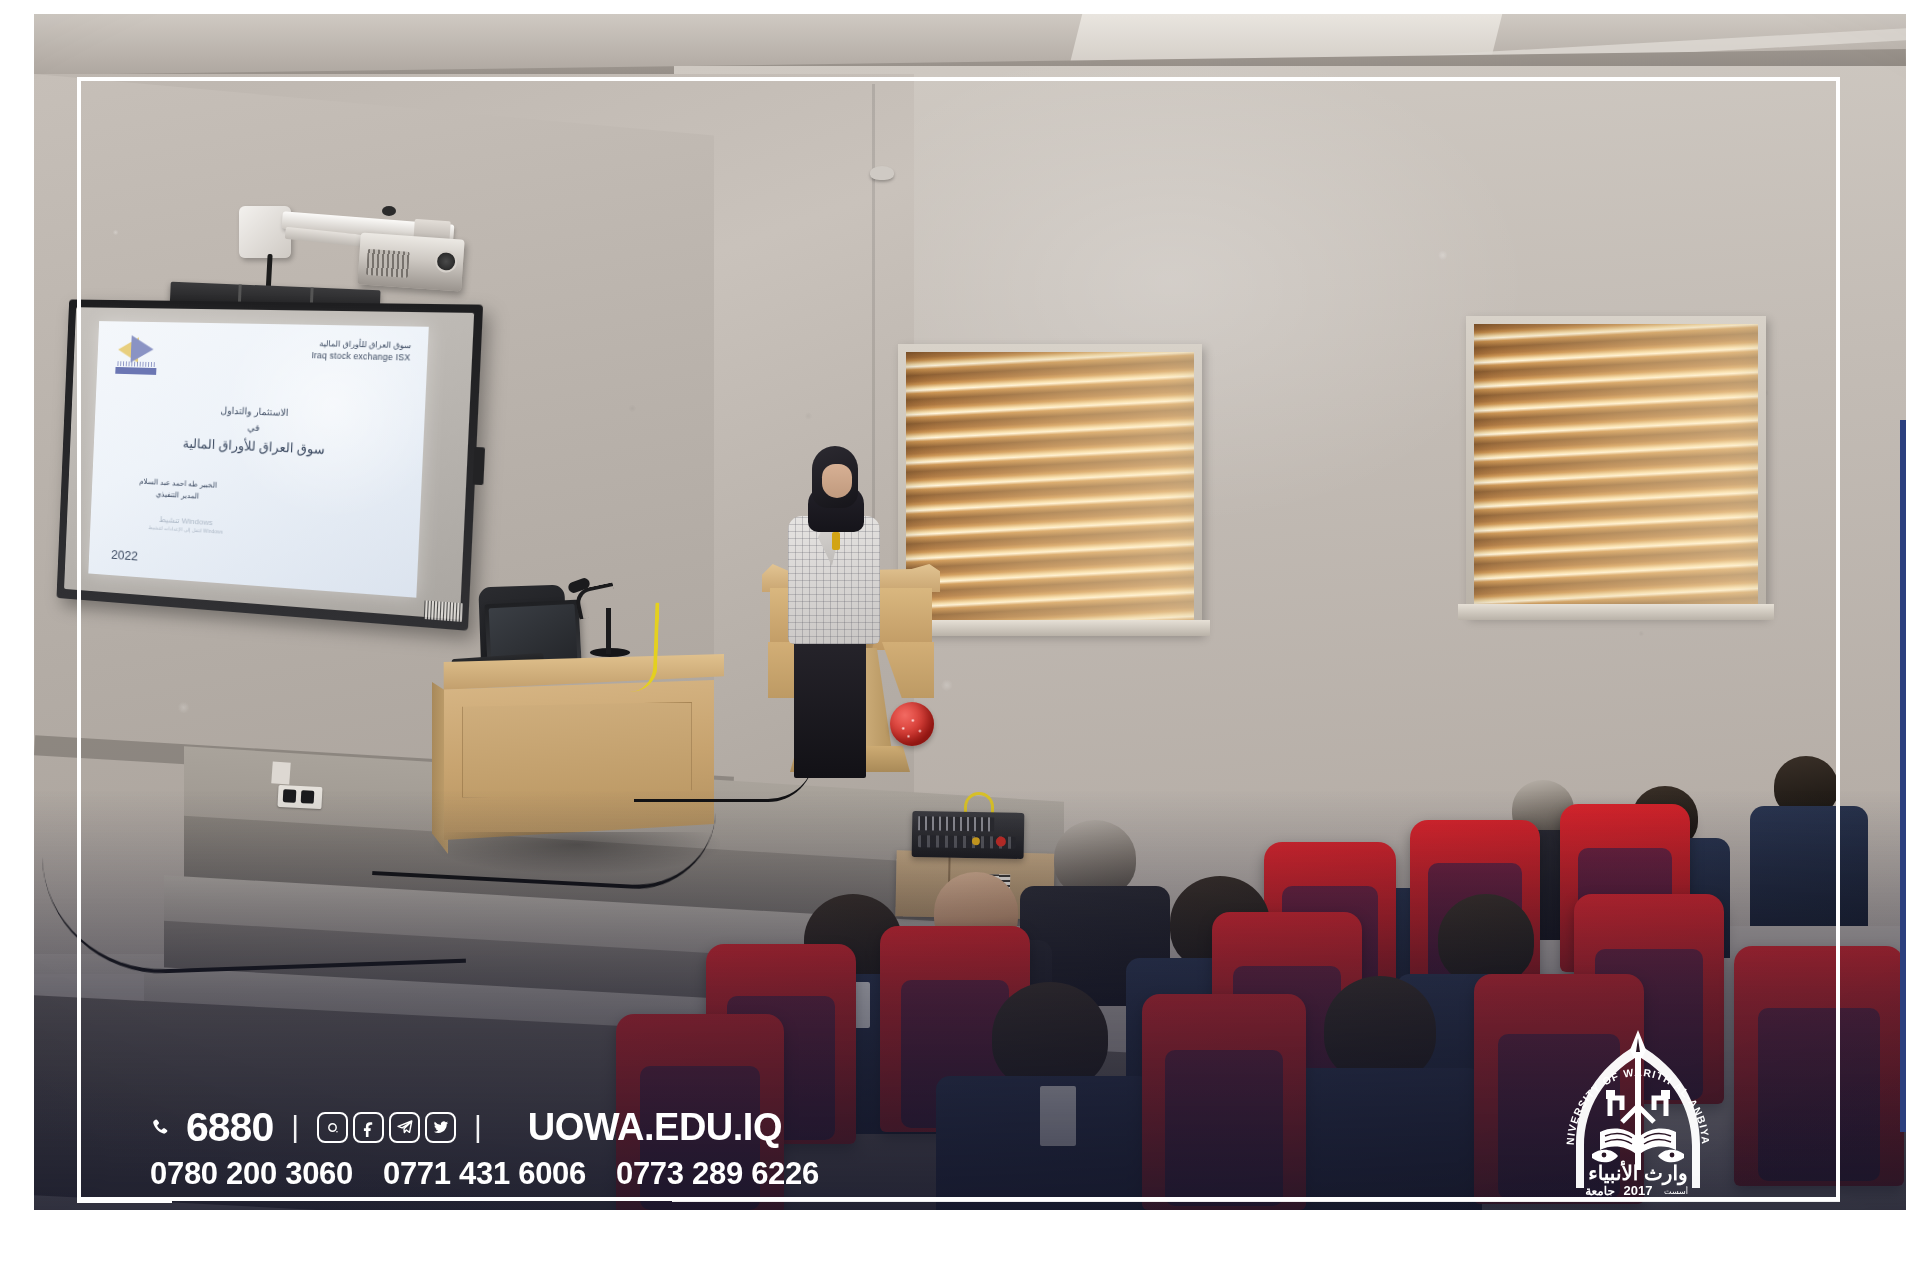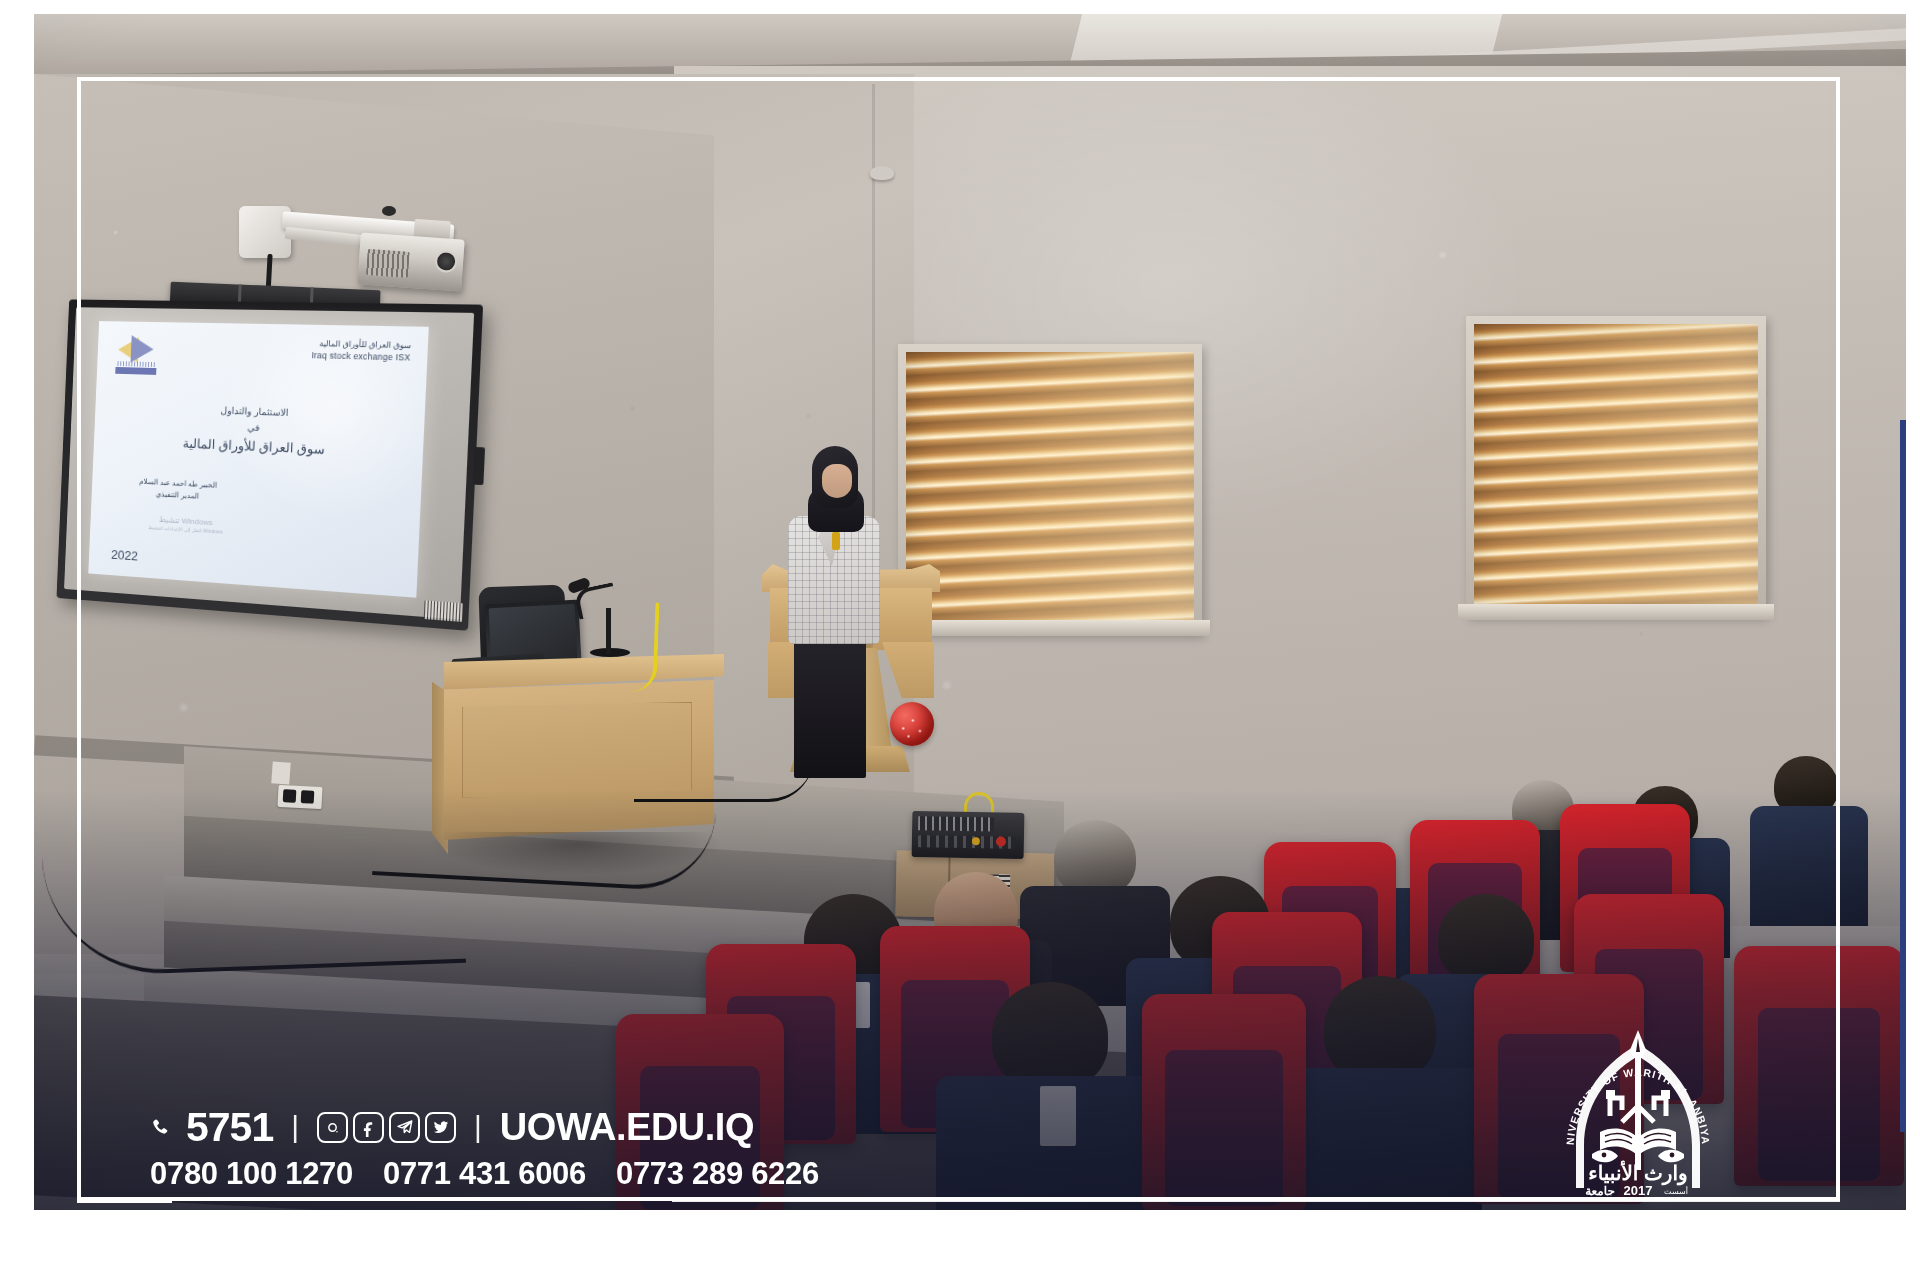--- a/index.html
+++ b/index.html
@@ -632,21 +632,21 @@
   }
   .sep{
     font-size:30px; font-weight:300; opacity:.95; padding:0 2px;
   }
   .socials{ display:flex; gap:5px; align-items:center; }
   .sico{
     width:31px; height:31px; border:2.2px solid #fff; border-radius:8px;
     display:flex; align-items:center; justify-content:center; position:relative;
   }
   .website{
-    font-size:38px; font-weight:bold; letter-spacing:-0.5px; line-height:1;
+    font-size:38px; font-weight:bold; letter-spacing:-0.5px; line-height:1;margin-left:28px;
   }
   .contact-row2{
     margin-top:6px; font-size:31px; font-weight:bold; letter-spacing:-0.3px;
     display:flex; gap:30px;
   }
 
   
   .uni-logo{
     position:absolute; left:1548px; top:1028px; width:180px; height:168px;
     z-index:62;
@@ -905,21 +905,21 @@
 
   <div class="contact">
     <div class="contact-row1">
 
       <span class="phone-ico">
         <svg viewBox="0 0 24 24" width="20" height="26" fill="#ffffff">
           <path d="M6.6 2.2c.6-.5 1.5-.4 2 .3l2 2.7c.4.6.3 1.4-.2 1.9L9 8.3c-.3.3-.4.8-.2 1.2.9 1.9 2.5 3.6 4.4 4.6.4.2.9.1 1.2-.2l1.2-1.3c.5-.5 1.3-.6 1.9-.2l2.7 2c.7.5.8 1.4.3 2l-1.3 1.4c-.8.9-2.1 1.2-3.2.8C10.4 16.8 5.8 12.2 4 6.3c-.3-1.1 0-2.3.8-3.1l1.8-1z"></path>
         </svg>
       </span>
 
-      <span class="phone-num">5751</span>
+      <span class="phone-num">6880</span>
 
       <span class="sep">|</span>
 
       <span class="socials">
 
         <span class="sico">
           <svg viewBox="0 0 24 24" width="17" height="17" fill="none" stroke="#fff" stroke-width="2.1">
             <circle cx="12" cy="12" r="5.2"></circle>
             <circle cx="18.3" cy="18.1" r="1.1" fill="#fff" stroke="none"></circle>
           </svg>
@@ -944,21 +944,21 @@
         </span>
 
       </span>
 
       <span class="sep">|</span>
 
       <span class="website">UOWA.EDU.IQ</span>
     </div>
 
     <div class="contact-row2">
-      <span>0780 100 1270</span>
+      <span>0780 200 3060</span>
       <span>0771 431 6006</span>
       <span>0773 289 6226</span>
     </div>
   </div>
 
   <div class="uni-logo">
     <svg viewBox="0 0 180 168" width="180" height="168">
       <defs>
         <path id="arcpath" d="M 26,118 A 64,70 0 0 1 154,118" fill="none"></path>
       </defs>

